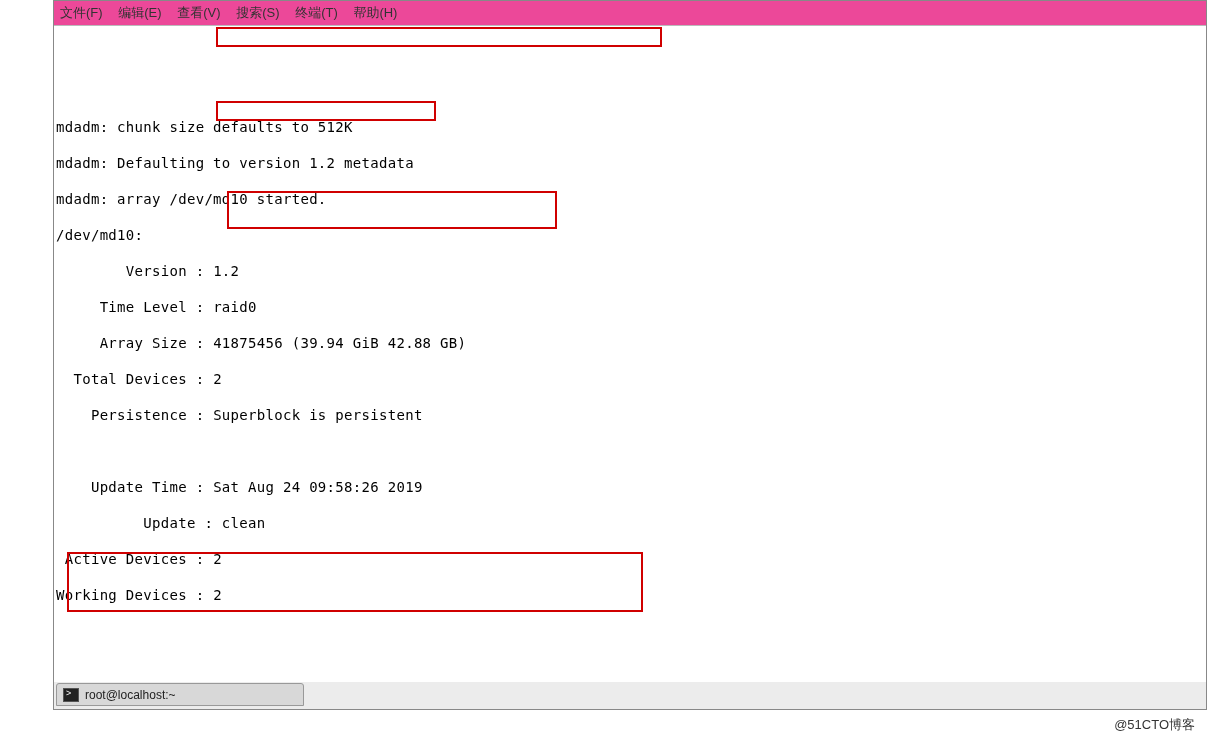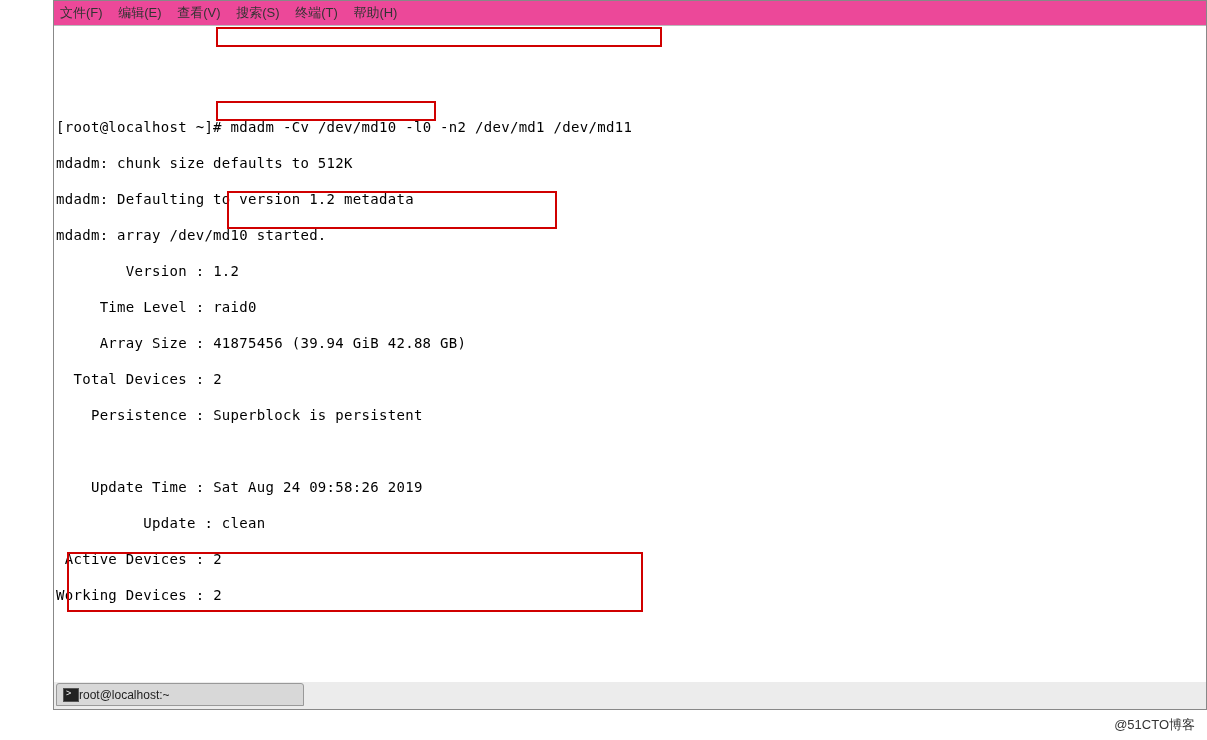--- a/index.html
+++ b/index.html
@@ -67,20 +67,21 @@
       border: 1px solid #999;
       border-top-left-radius: 3px;
       border-top-right-radius: 3px;
       padding: 4px 10px 3px 6px;
       font-family: sans-serif;
       font-size: 12px;
       color: #222;
       width: 248px;
       display: flex;
       align-items: center;
+      gap: 6px;
     }
     .taskbar-icon {
       display: inline-block;
       width: 16px;
       height: 14px;
       background: #222;
       border: 1px solid #555;
       position: relative;
     }
     .taskbar-icon::after {
@@ -111,24 +112,24 @@
     <span>搜索(S)</span>
     <span>终端(T)</span>
     <span>帮助(H)</span>
   </div>
 
   <div class="terminal-content">
     <div class="highlight-box hb1"></div>
     <div class="highlight-box hb2"></div>
     <div class="highlight-box hb3"></div>
     <div class="highlight-box hb4"></div>
-<span class="line"><span>[root@localhost ~]#</span> <span>mdadm -Cv /dev/md10 -l0 -n2 /dev/md1 /dev/md11</span></span>
 <span class="line">mdadm: chunk size defaults to 512K</span>
 <span class="line">mdadm: Defaulting to version 1.2 metadata</span>
 <span class="line">mdadm: array /dev/md10 started.</span>
+<span class="line">/dev/md10:</span>
 <span class="line"><span>        Version : </span><span>1.2</span></span>
 <span class="line"><span>     Time Level : </span><span>raid0</span></span>
 <span class="line"><span>     Array Size : </span><span>41875456 (39.94 GiB 42.88 GB)</span></span>
 <span class="line"><span>  Total Devices : </span><span>2</span></span>
 <span class="line"><span>    Persistence : </span><span>Superblock is persistent</span></span>
 <span class="line"> </span>
 <span class="line"><span>    Update Time : </span><span>Sat Aug 24 09:58:26 2019</span></span>
 <span class="line"><span>          Update : </span><span>clean</span></span>
 <span class="line"><span> Active Devices : </span><span>2</span></span>
 <span class="line"><span>Working Devices : </span><span>2</span></span>

